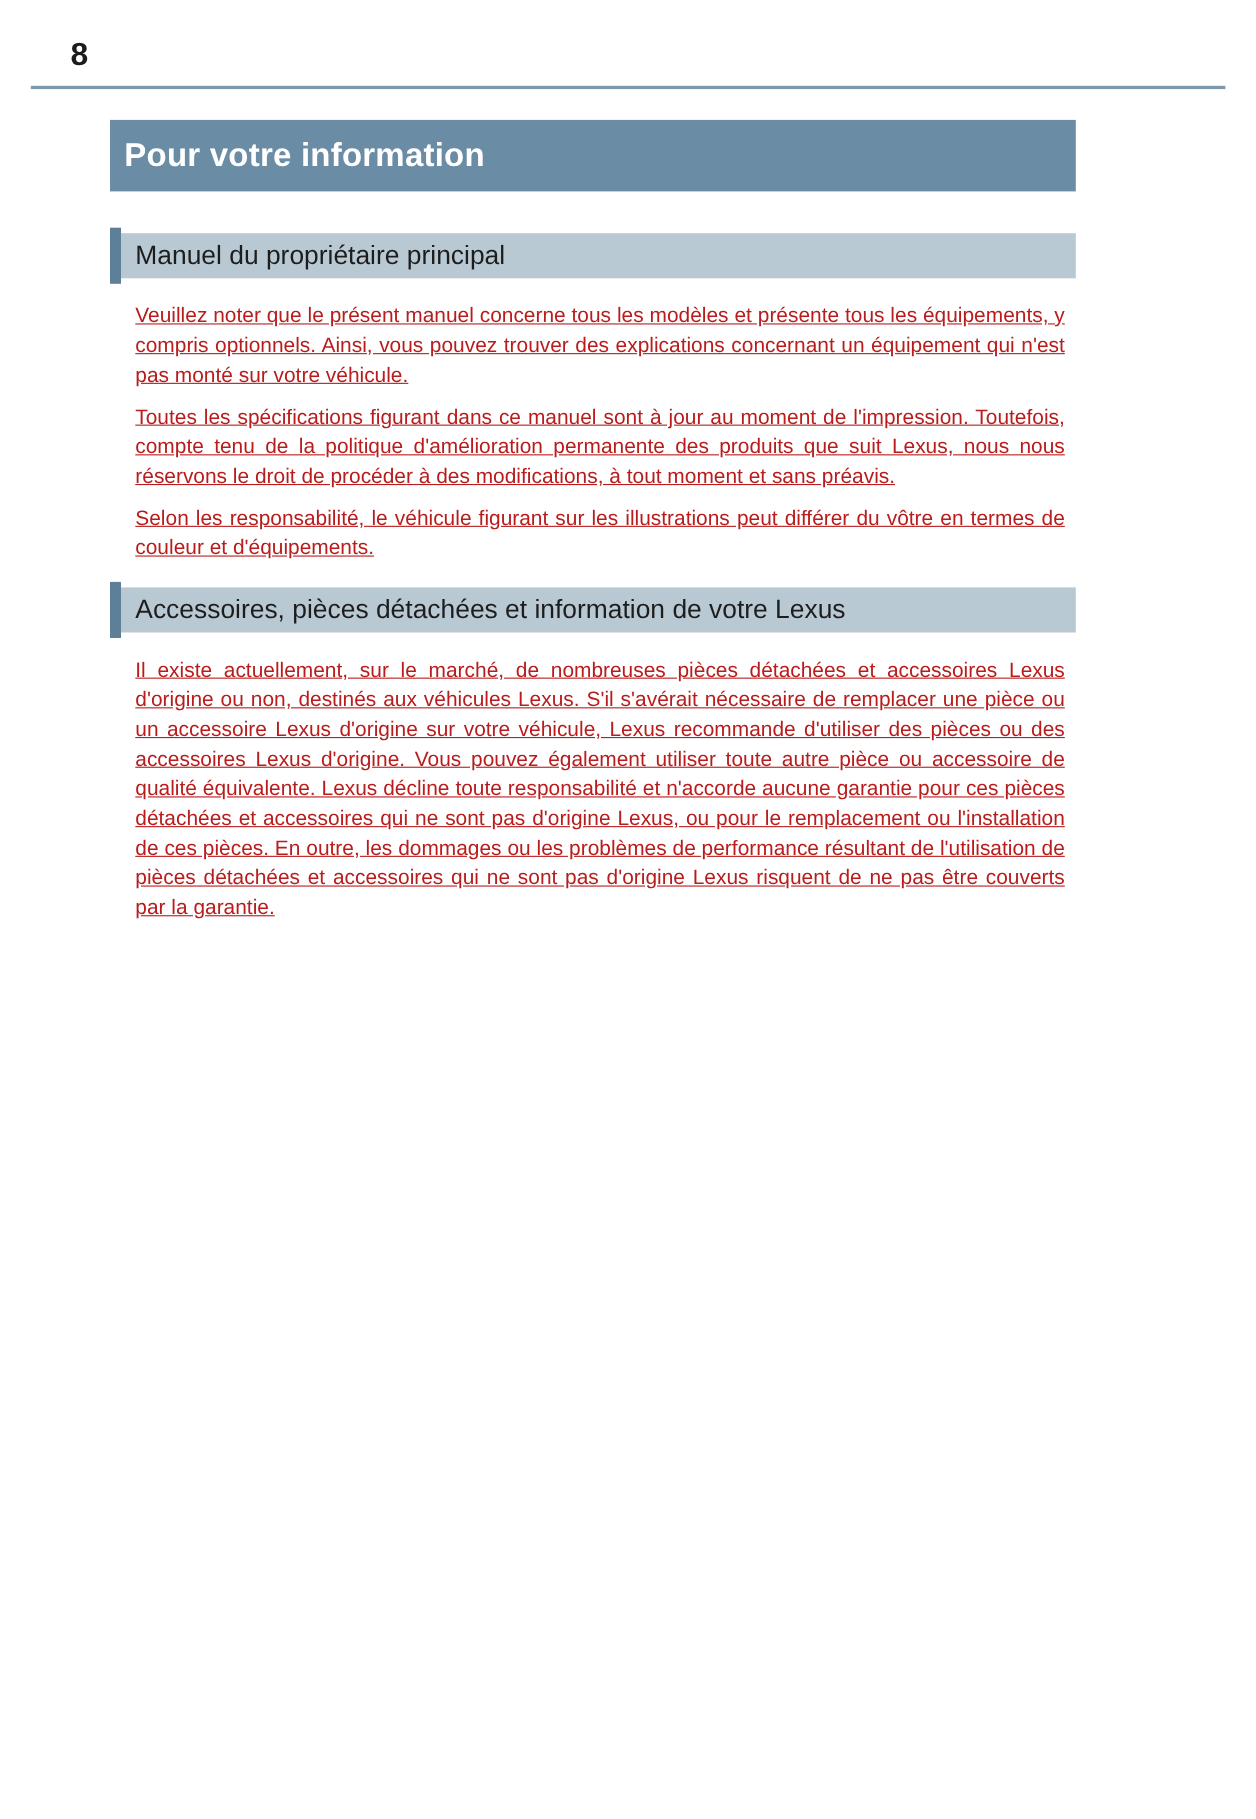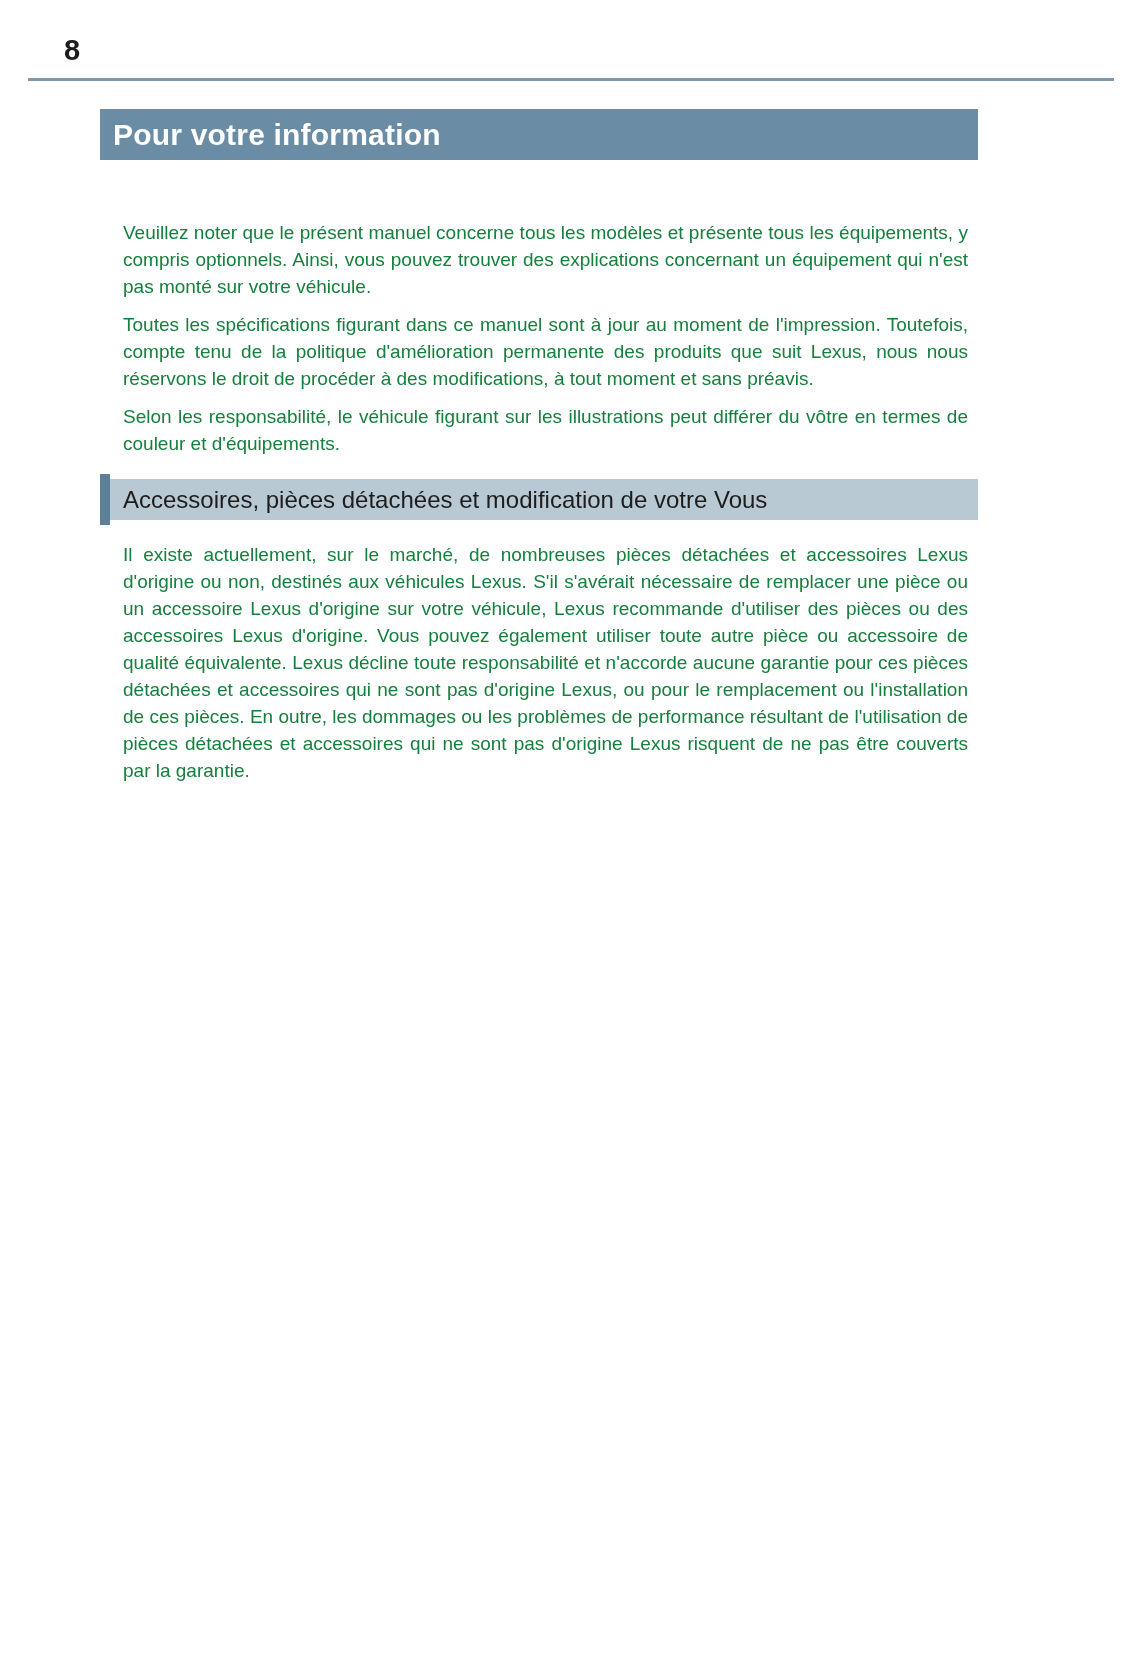--- a/index.html
+++ b/index.html
@@ -25,21 +25,21 @@
   .top-rule {
     height: 3px;
     background: #7d99ac;
     margin: 13px 28px 0 28px;
   }
   .content {
     margin: 28px 164px 0 100px; 
   }
   .banner {
     background: #6b8ca5;
-    height: 51px;
+    height: 65px;
     display: flex;
     align-items: center;
     padding-left: 13px;
     box-sizing: border-box;
   }
   .banner-title {
     color: #ffffff;
     font-size: 30px;
     font-weight: bold;
     letter-spacing: 0.2px;
@@ -70,51 +70,56 @@
     margin-left: 13px;
     white-space: nowrap;
   }
   .paragraphs {
     padding: 21px 10px 0 23px;
   }
   .para {
     font-size: 19px;
     line-height: 27px;
     text-align: justify;
-    color: #15803d;
+    color: #b91c1c;
     margin: 0 0 11px 0;
+    text-decoration: underline;
   }
   .para:last-child {
     margin-bottom: 0;
   }
 </style>
 </head>
 <body>
 
 <div class="page-number">8</div>
 
 <div class="top-rule"></div>
 
 <div class="content">
 
   <div class="banner">
     <span class="banner-title">Pour votre information</span>
   </div>
 
   <div class="section">
+    <div class="sec-head">
+      <span class="sec-accent"></span>
+      <span class="sec-title">Manuel du propriétaire principal</span>
+    </div>
     <div class="paragraphs">
       <p class="para">Veuillez noter que le présent manuel concerne tous les modèles et présente tous les équipements, y compris optionnels. Ainsi, vous pouvez trouver des explications concernant un équipement qui n'est pas monté sur votre véhicule.</p>
       <p class="para">Toutes les spécifications figurant dans ce manuel sont à jour au moment de l'impression. Toutefois, compte tenu de la politique d'amélioration permanente des produits que suit Lexus, nous nous réservons le droit de procéder à des modifications, à tout moment et sans préavis.</p>
       <p class="para">Selon les responsabilité, le véhicule figurant sur les illustrations peut différer du vôtre en termes de couleur et d'équipements.</p>
     </div>
   </div>
 
   <div class="section">
     <div class="sec-head">
       <span class="sec-accent"></span>
-      <span class="sec-title">Accessoires, pièces détachées et modification de votre Vous</span>
+      <span class="sec-title">Accessoires, pièces détachées et information de votre Lexus</span>
     </div>
     <div class="paragraphs">
       <p class="para">Il existe actuellement, sur le marché, de nombreuses pièces détachées et accessoires Lexus d'origine ou non, destinés aux véhicules Lexus. S'il s'avérait nécessaire de remplacer une pièce ou un accessoire Lexus d'origine sur votre véhicule, Lexus recommande d'utiliser des pièces ou des accessoires Lexus d'origine. Vous pouvez également utiliser toute autre pièce ou accessoire de qualité équivalente. Lexus décline toute responsabilité et n'accorde aucune garantie pour ces pièces détachées et accessoires qui ne sont pas d'origine Lexus, ou pour le remplacement ou l'installation de ces pièces. En outre, les dommages ou les problèmes de performance résultant de l'utilisation de pièces détachées et accessoires qui ne sont pas d'origine Lexus risquent de ne pas être couverts par la garantie.</p>
     </div>
   </div>
 
 </div>
 
 </body></html>

